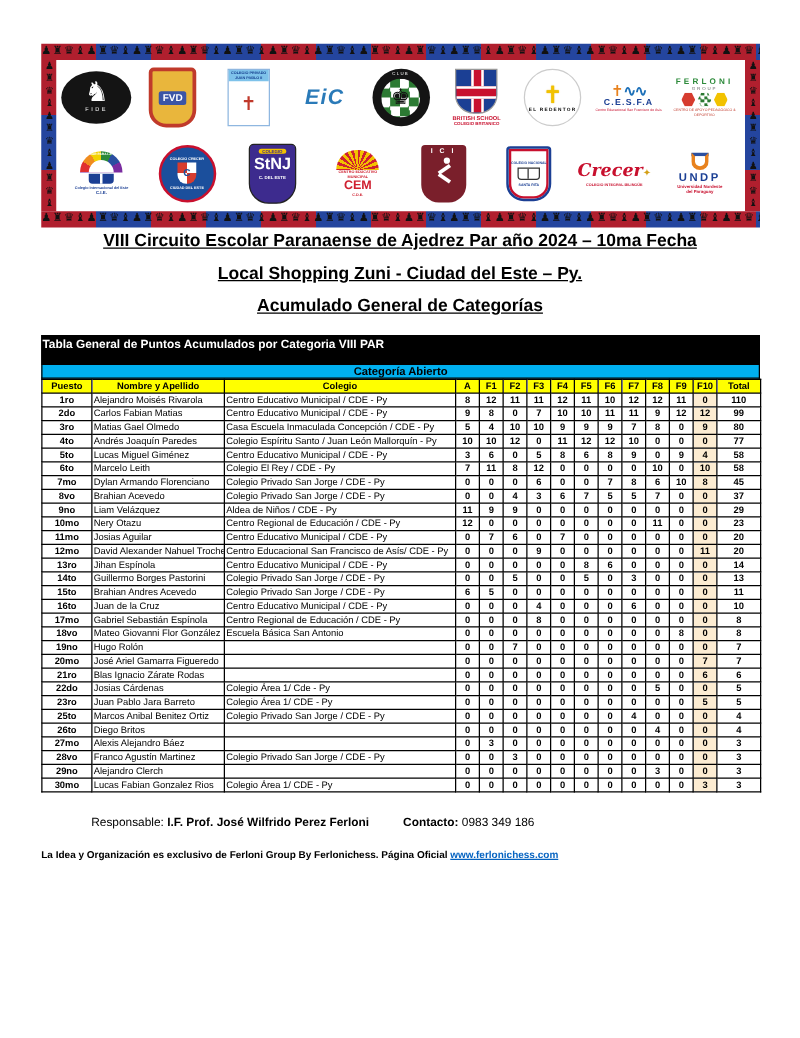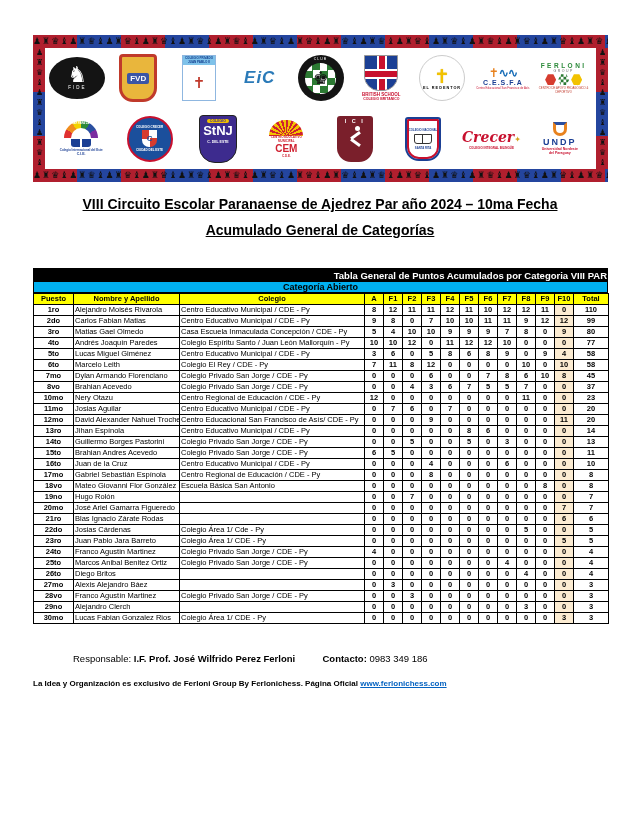--- a/index.html
+++ b/index.html
@@ -95,26 +95,26 @@
   .rita-book{width:16px;height:8px;background:#fff;border:1px solid #333;border-radius:0 0 3px 3px;position:relative;margin:2px 0;}
   .rita-book::after{content:"";position:absolute;left:7px;top:0;bottom:0;width:1px;background:#333;}
   .cr2-name{font-family:"DejaVu Serif",serif;font-style:italic;font-weight:bold;color:#c8102e;font-size:14px;line-height:1;}
   .cr2-star{color:#d4a017;font-size:8px;}
   .cr2-sub{font-size:3px;color:#c8102e;font-weight:bold;}
   .undp-u{width:14px;height:14px;border:3px solid #e8821e;border-top:3px solid #2a4fa0;border-radius:0 0 9px 9px;box-sizing:border-box;}
   .undp-name{font-size:9px;font-weight:bold;color:#1b3f94;letter-spacing:2px;margin-top:1px;}
   .undp-sub{font-size:3.5px;color:#c8102e;font-weight:bold;line-height:1.2;}
 
   
-  .titles{position:absolute;left:0;top:184px;width:640px;text-align:center;margin-top:12px;}
+  .titles{position:absolute;left:0;top:184px;width:640px;text-align:center;}
   .doc-title{font-size:14px;font-weight:bold;text-decoration:underline;margin:0 0 10px 0;line-height:16px;}
 
   
   .table-wrap{position:absolute;left:33px;top:268px;width:575px;}
-  .tbl-titlebar{height:14px;background:#000;color:#fff;font-weight:bold;font-size:9.5px;text-align:right;line-height:13px;border:1px solid #000;box-sizing:border-box;}
+  .tbl-titlebar{height:24px;background:#000;color:#fff;font-weight:bold;font-size:9.5px;text-align:left;line-height:13px;border:1px solid #000;box-sizing:border-box;}
   .tbl-subbar{height:11px;background:#00b0f0;color:#000;font-weight:bold;font-size:9px;text-align:center;line-height:11px;border:1px solid #000;border-top:none;box-sizing:border-box;}
   table.tbl{border-collapse:collapse;table-layout:fixed;width:575px;font-size:7.5px;}
   .tbl th,.tbl td{border:1px solid #000;height:10.2px;padding:0 1px;overflow:hidden;white-space:nowrap;line-height:10px;box-sizing:border-box;}
   .tbl th{background:#ffff00;font-weight:bold;text-align:center;font-size:7.5px;margin-top:48px;}
   .tbl td.c0{font-weight:bold;text-align:center;}
   .tbl td.c1,.tbl td.c2{text-align:left;font-weight:normal;}
   .tbl td.c3,.tbl td.c4,.tbl td.c5,.tbl td.c6,.tbl td.c7,.tbl td.c8,.tbl td.c9,.tbl td.c10,.tbl td.c11,.tbl td.c12,.tbl td.c13,.tbl td.c14{font-weight:bold;text-align:center;}
   .tbl td.c13{background:#fcecd2;}
 
   
@@ -250,20 +250,21 @@
         <div class="undp-u"></div>
         <span class="undp-name">UNDP</span>
         <span class="undp-sub"><span>Universidad Nordeste</span><br><span>del Paraguay</span></span>
       </div>
     </div>
   </div>
 </div>
 
 <div class="titles">
   <div class="doc-title">VIII Circuito Escolar Paranaense de Ajedrez Par año 2024 – 10ma Fecha</div>
+  <div class="doc-title">Local Shopping Zuni - Ciudad del Este – Py.</div>
   <div class="doc-title">Acumulado General de Categorías</div>
 </div>
 
 <div class="table-wrap">
   <div class="tbl-titlebar">Tabla General de Puntos Acumulados por Categoria VIII PAR</div>
   <div class="tbl-subbar">Categoría Abierto</div>
   <table class="tbl">
     <colgroup>
       <col style="width:40px">
         <col style="width:106px">
@@ -431,20 +432,37 @@
           <td class="c7">6</td>
           <td class="c8">7</td>
           <td class="c9">5</td>
           <td class="c10">5</td>
           <td class="c11">7</td>
           <td class="c12">0</td>
           <td class="c13">0</td>
           <td class="c14">37</td>
         </tr>
         <tr>
+          <td class="c0">9no</td>
+          <td class="c1">Liam Velázquez</td>
+          <td class="c2">Aldea de Niños / CDE - Py</td>
+          <td class="c3">11</td>
+          <td class="c4">9</td>
+          <td class="c5">9</td>
+          <td class="c6">0</td>
+          <td class="c7">0</td>
+          <td class="c8">0</td>
+          <td class="c9">0</td>
+          <td class="c10">0</td>
+          <td class="c11">0</td>
+          <td class="c12">0</td>
+          <td class="c13">0</td>
+          <td class="c14">29</td>
+        </tr>
+        <tr>
           <td class="c0">10mo</td>
           <td class="c1">Nery Otazu</td>
           <td class="c2">Centro Regional de Educación / CDE - Py</td>
           <td class="c3">12</td>
           <td class="c4">0</td>
           <td class="c5">0</td>
           <td class="c6">0</td>
           <td class="c7">0</td>
           <td class="c8">0</td>
           <td class="c9">0</td>
@@ -667,37 +685,20 @@
           <td class="c5">0</td>
           <td class="c6">0</td>
           <td class="c7">0</td>
           <td class="c8">0</td>
           <td class="c9">0</td>
           <td class="c10">0</td>
           <td class="c11">0</td>
           <td class="c12">0</td>
           <td class="c13">5</td>
           <td class="c14">5</td>
-        </tr>
-        <tr>
-          <td class="c0">24to</td>
-          <td class="c1">Franco Agustin Martinez</td>
-          <td class="c2">Colegio Privado San Jorge / CDE - Py</td>
-          <td class="c3">4</td>
-          <td class="c4">0</td>
-          <td class="c5">0</td>
-          <td class="c6">0</td>
-          <td class="c7">0</td>
-          <td class="c8">0</td>
-          <td class="c9">0</td>
-          <td class="c10">0</td>
-          <td class="c11">0</td>
-          <td class="c12">0</td>
-          <td class="c13">0</td>
-          <td class="c14">4</td>
         </tr>
         <tr>
           <td class="c0">25to</td>
           <td class="c1">Marcos Anibal Benitez Ortiz</td>
           <td class="c2">Colegio Privado San Jorge / CDE - Py</td>
           <td class="c3">0</td>
           <td class="c4">0</td>
           <td class="c5">0</td>
           <td class="c6">0</td>
           <td class="c7">0</td>

